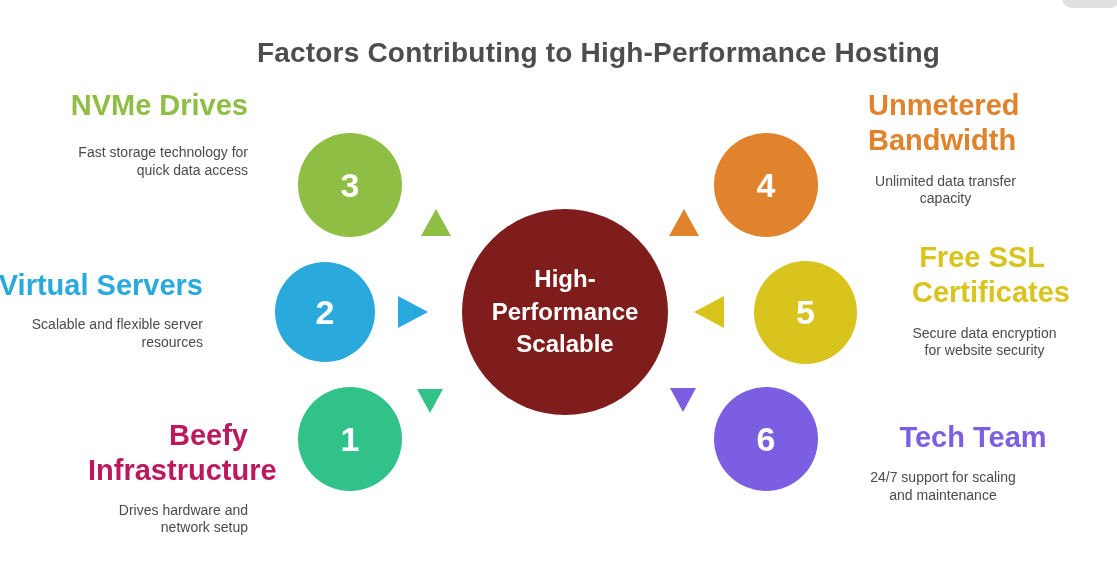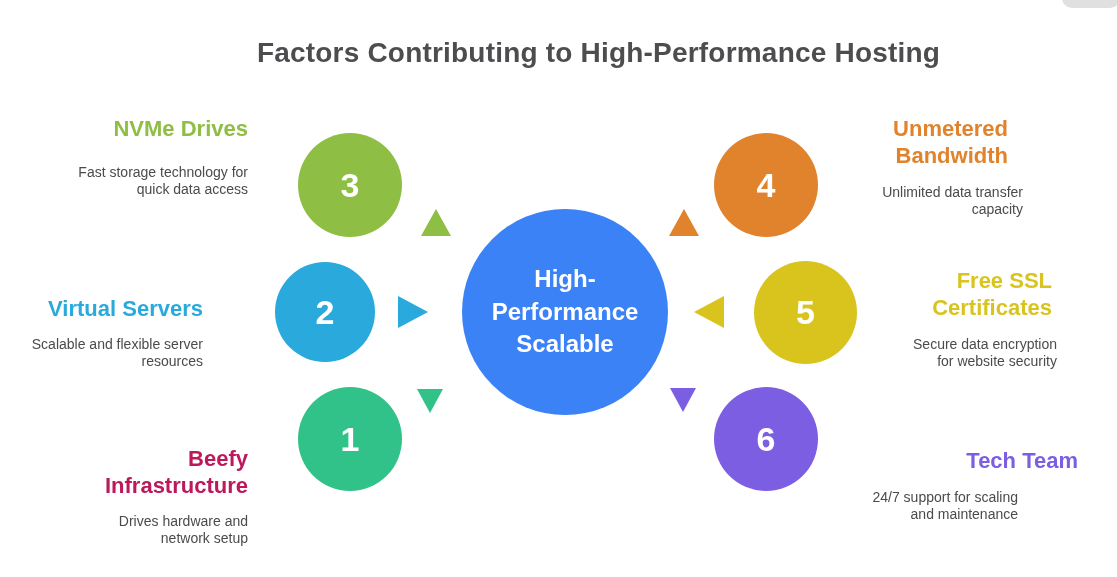--- a/index.html
+++ b/index.html
@@ -75,26 +75,25 @@
   .tri-left  { border-top: 16px solid transparent; border-bottom: 16px solid transparent; border-right: 30px solid; }
   .a3 { left: 421px; top: 209px; }
   .a2 { left: 398px; top: 296px; }
   .a1 { left: 417px; top: 389px; }
   .a4 { left: 669px; top: 209px; }
   .a5 { left: 694px; top: 296px; }
   .a6 { left: 670px; top: 388px; }
 
   .factor-text { position: absolute; }
   .factor-text.align-right { text-align: right; }
-  .factor-text.align-left  { text-align: right; }
+  .factor-text.align-left  { text-align: center; }
   .factor-heading {
-    font-size: 22px;
+    font-size: 29px;
     font-weight: 700;
     line-height: 1.22;
-    margin-top: 28px;
   }
   .factor-desc {
     color: #4b4b4d;
     font-size: 14px;
     line-height: 1.24;
   }
   .t-nvme    { right: 869px; top: 88px;  width: 210px; }
   .t-nvme .factor-heading { margin-bottom: 21px; }
   .t-nvme .factor-desc    { width: 175px; margin-left: auto; }
   .t-virtual { right: 914px; top: 268px; width: 210px; }
@@ -171,21 +170,21 @@
     <span class="num">6</span>
   </div>
 
   <div class="tri tri-up a3" style="border-bottom-color: rgb(143, 190, 68);"></div>
   <div class="tri tri-right a2" style="border-left-color: rgb(41, 169, 220);"></div>
   <div class="tri tri-down a1" style="border-top-color: rgb(48, 194, 137);"></div>
   <div class="tri tri-up a4" style="border-bottom-color: rgb(224, 131, 44);"></div>
   <div class="tri tri-left a5" style="border-right-color: rgb(217, 196, 30);"></div>
   <div class="tri tri-down a6" style="border-top-color: rgb(124, 94, 227);"></div>
 
-  <div class="circle hub" style="background: #3b82f6;">
+  <div class="circle hub" style="background: #7f1d1d;">
     <div class="hub-label">
       <span>High-</span>
       <span>Performance</span>
       <span>Scalable</span>
     </div>
   </div>
 
 </div>
 
 </body></html>

